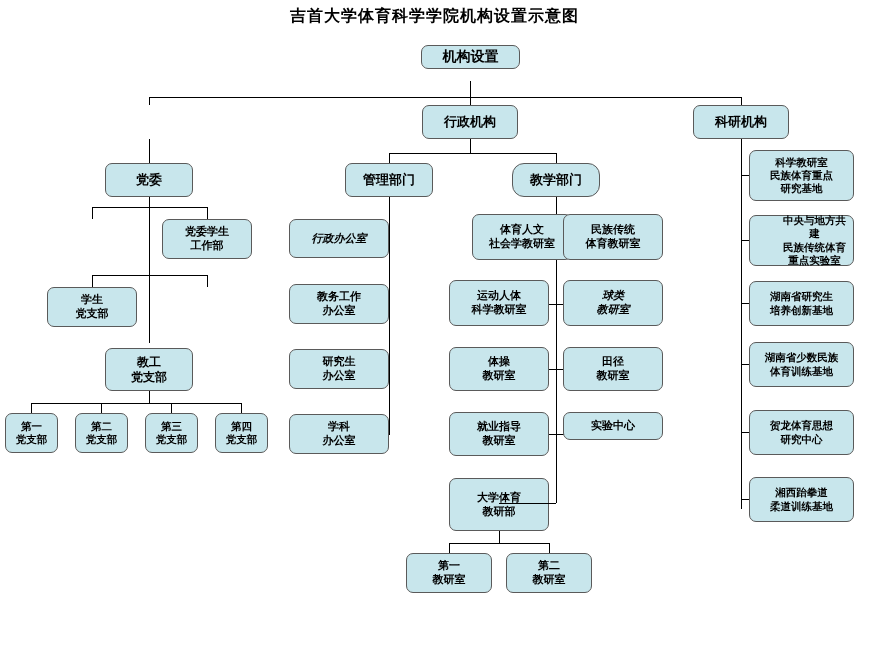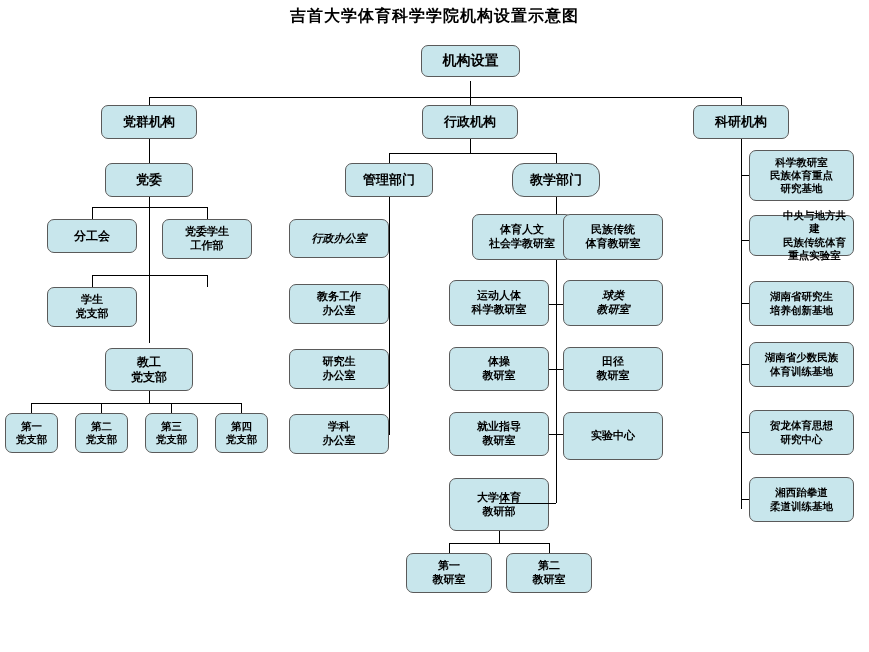--- a/index.html
+++ b/index.html
@@ -108,28 +108,26 @@
   <div class="ln h" style="left:499px; top:369px; width:114px;"></div>
   <div class="ln h" style="left:499px; top:434px; width:114px;"></div>
 
   <div class="ln v" style="left:499px; top:531px; height:12px;"></div>
   <div class="ln h" style="left:449px; top:543px; width:100px;"></div>
   <div class="ln v" style="left:449px; top:543px; height:10px;"></div>
   <div class="ln v" style="left:549px; top:543px; height:10px;"></div>
 
   <div class="ln v" style="left:741px; top:139px; height:370px;"></div>
 
-  <div class="node big" style="left:421px; top:45px; width:99px; height:32px;">机构设置</div>
-
-  <div class="node mid" style="left:101px; top:105px; width:96px; height:34px;">党群机构</div>
+  <div class="node big" style="left:421px; top:45px; width:99px; height:24px;">机构设置</div>
+
   <div class="node mid" style="left:422px; top:105px; width:96px; height:34px;">行政机构</div>
   <div class="node mid" style="left:693px; top:105px; width:96px; height:34px;">科研机构</div>
 
   <div class="node mid" style="left:105px; top:163px; width:88px; height:34px;">党委</div>
-  <div class="node" style="left:47px; top:219px; width:90px; height:34px;">分工会</div>
   <div class="node small" style="left:162px; top:219px; width:90px; height:40px;">党委学生
 工作部</div>
   <div class="node small" style="left:47px; top:287px; width:90px; height:40px;">学生
 党支部</div>
   <div class="node" style="left:105px; top:348px; width:88px; height:43px;">教工
 党支部</div>
 
   <div class="node tiny" style="left:5px; top:413px; width:53px; height:40px;">第一
 党支部</div>
   <div class="node tiny" style="left:75px; top:413px; width:53px; height:40px;">第二
@@ -158,33 +156,33 @@
 教研室</div>
   <div class="node small" style="left:449px; top:412px; width:100px; height:44px;">就业指导
 教研室</div>
 
   <div class="node small" style="left:563px; top:214px; width:100px; height:46px;">民族传统
 体育教研室</div>
   <div class="node small" style="left:563px; top:280px; width:100px; height:46px;font-style:italic;">球类
 教研室</div>
   <div class="node small" style="left:563px; top:347px; width:100px; height:44px;">田径
 教研室</div>
-  <div class="node small" style="left:563px; top:412px; width:100px; height:48px;">实验中心</div>
+  <div class="node small" style="left:563px; top:412px; width:100px; height:28px;">实验中心</div>
 
   <div class="node small" style="left:449px; top:478px; width:100px; height:53px;">大学体育
 教研部</div>
   <div class="node small" style="left:406px; top:553px; width:86px; height:40px;">第一
 教研室</div>
   <div class="node small" style="left:506px; top:553px; width:86px; height:40px;">第二
 教研室</div>
 
   <div class="node tiny" style="left:749px; top:150px; width:105px; height:51px;">科学教研室
 民族体育重点
 研究基地</div>
-  <div class="node tiny" style="left:749px; top:215px; width:105px; height:41px;padding-left:28px;">中央与地方共建
+  <div class="node tiny" style="left:749px; top:215px; width:105px; height:51px;padding-left:28px;">中央与地方共建
 民族传统体育
 重点实验室</div>
   <div class="node tiny" style="left:749px; top:281px; width:105px; height:45px;">湖南省研究生
 培养创新基地</div>
   <div class="node tiny" style="left:749px; top:342px; width:105px; height:45px;">湖南省少数民族
 体育训练基地</div>
   <div class="node tiny" style="left:749px; top:410px; width:105px; height:45px;">贺龙体育思想
 研究中心</div>
   <div class="node tiny" style="left:749px; top:477px; width:105px; height:45px;">湘西跆拳道
 柔道训练基地</div>

